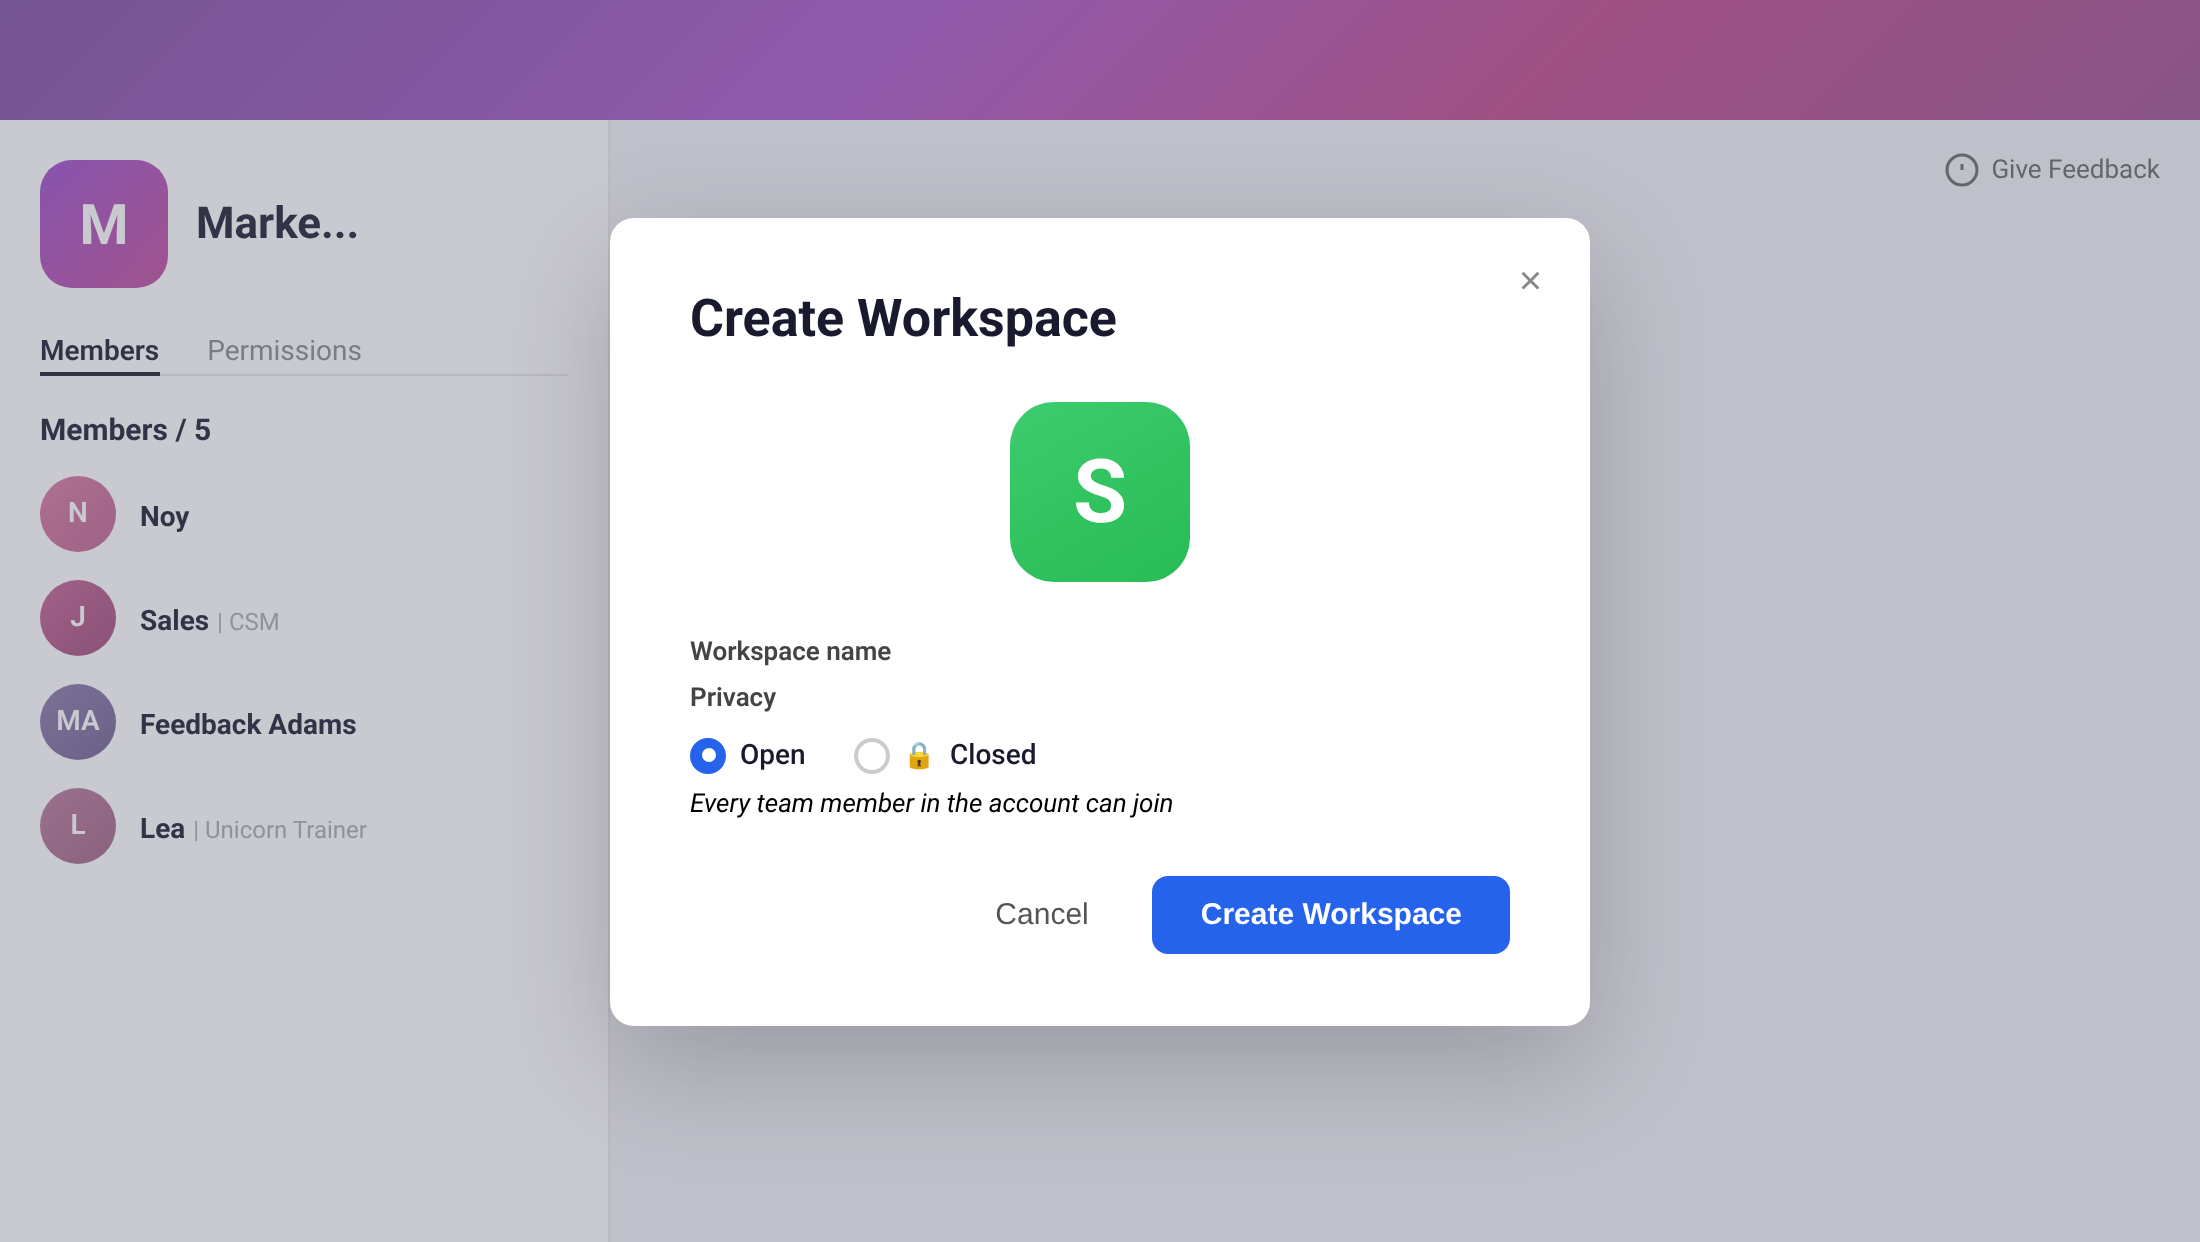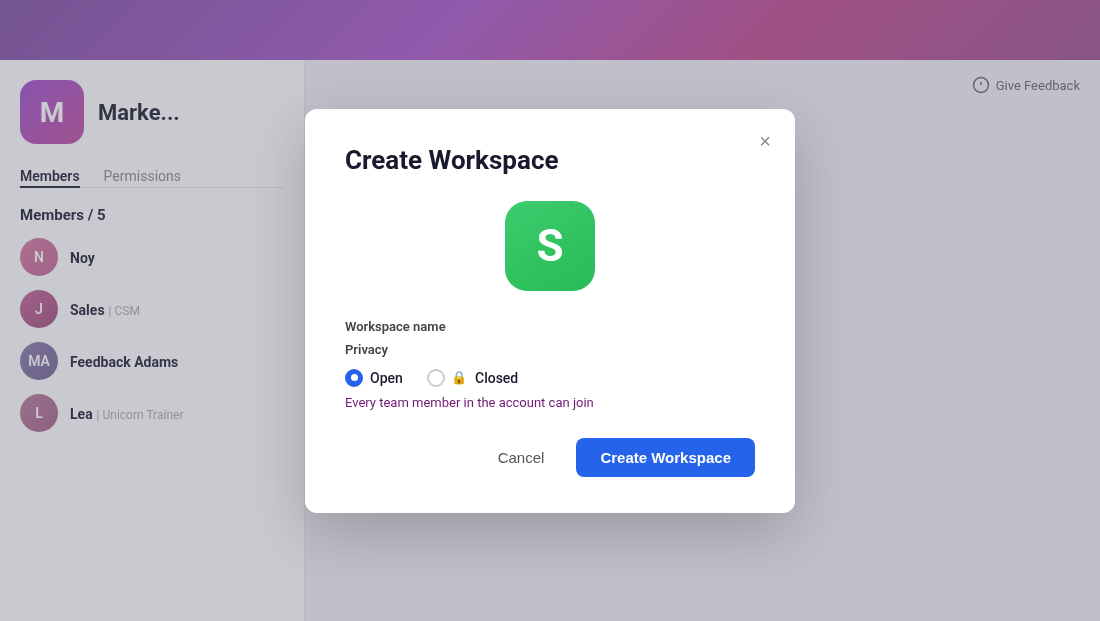--- a/index.html
+++ b/index.html
@@ -304,22 +304,23 @@
       font-weight: 500;
     }
 
     .lock-icon {
       font-size: 13px;
       color: #888;
     }
 
     .privacy-desc {
       font-size: 13px;
-      color: #701a75;
+      color: #000000;
       margin-top: 0;
+      font-style: italic;
     }
 
     .modal-actions {
       display: flex;
       justify-content: flex-end;
       gap: 14px;
       align-items: center;
     }
 
     .btn-cancel {

